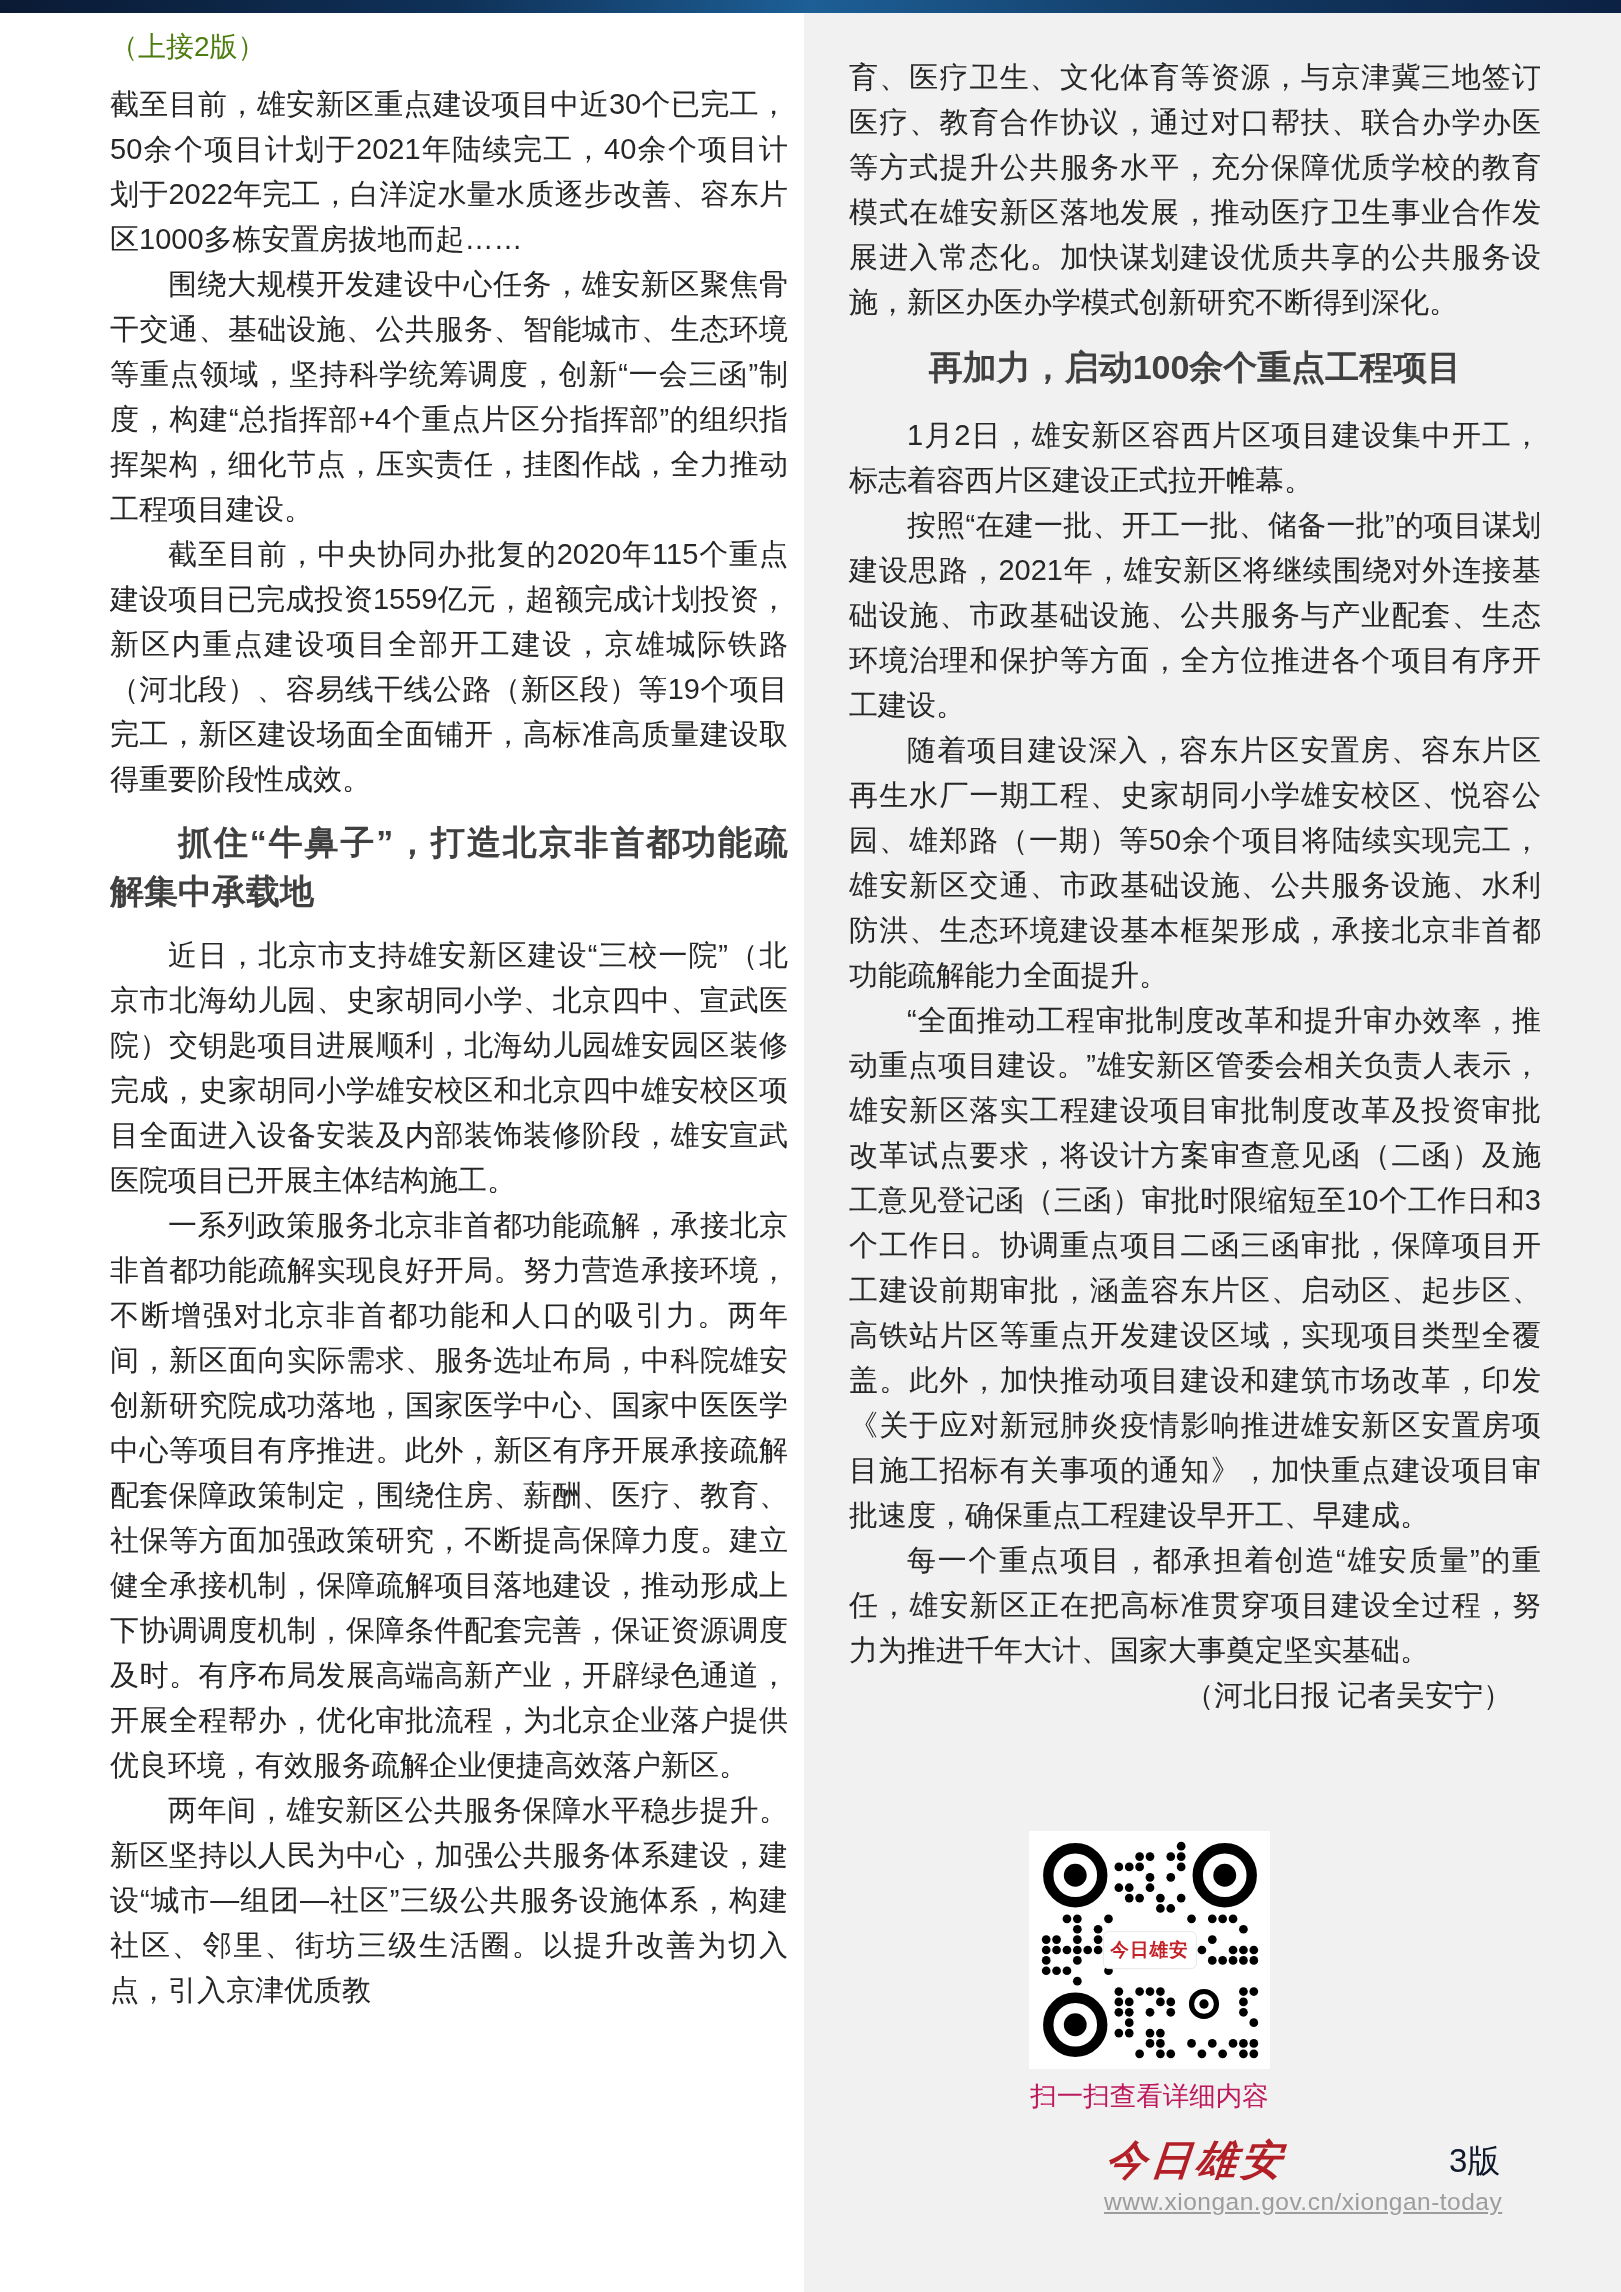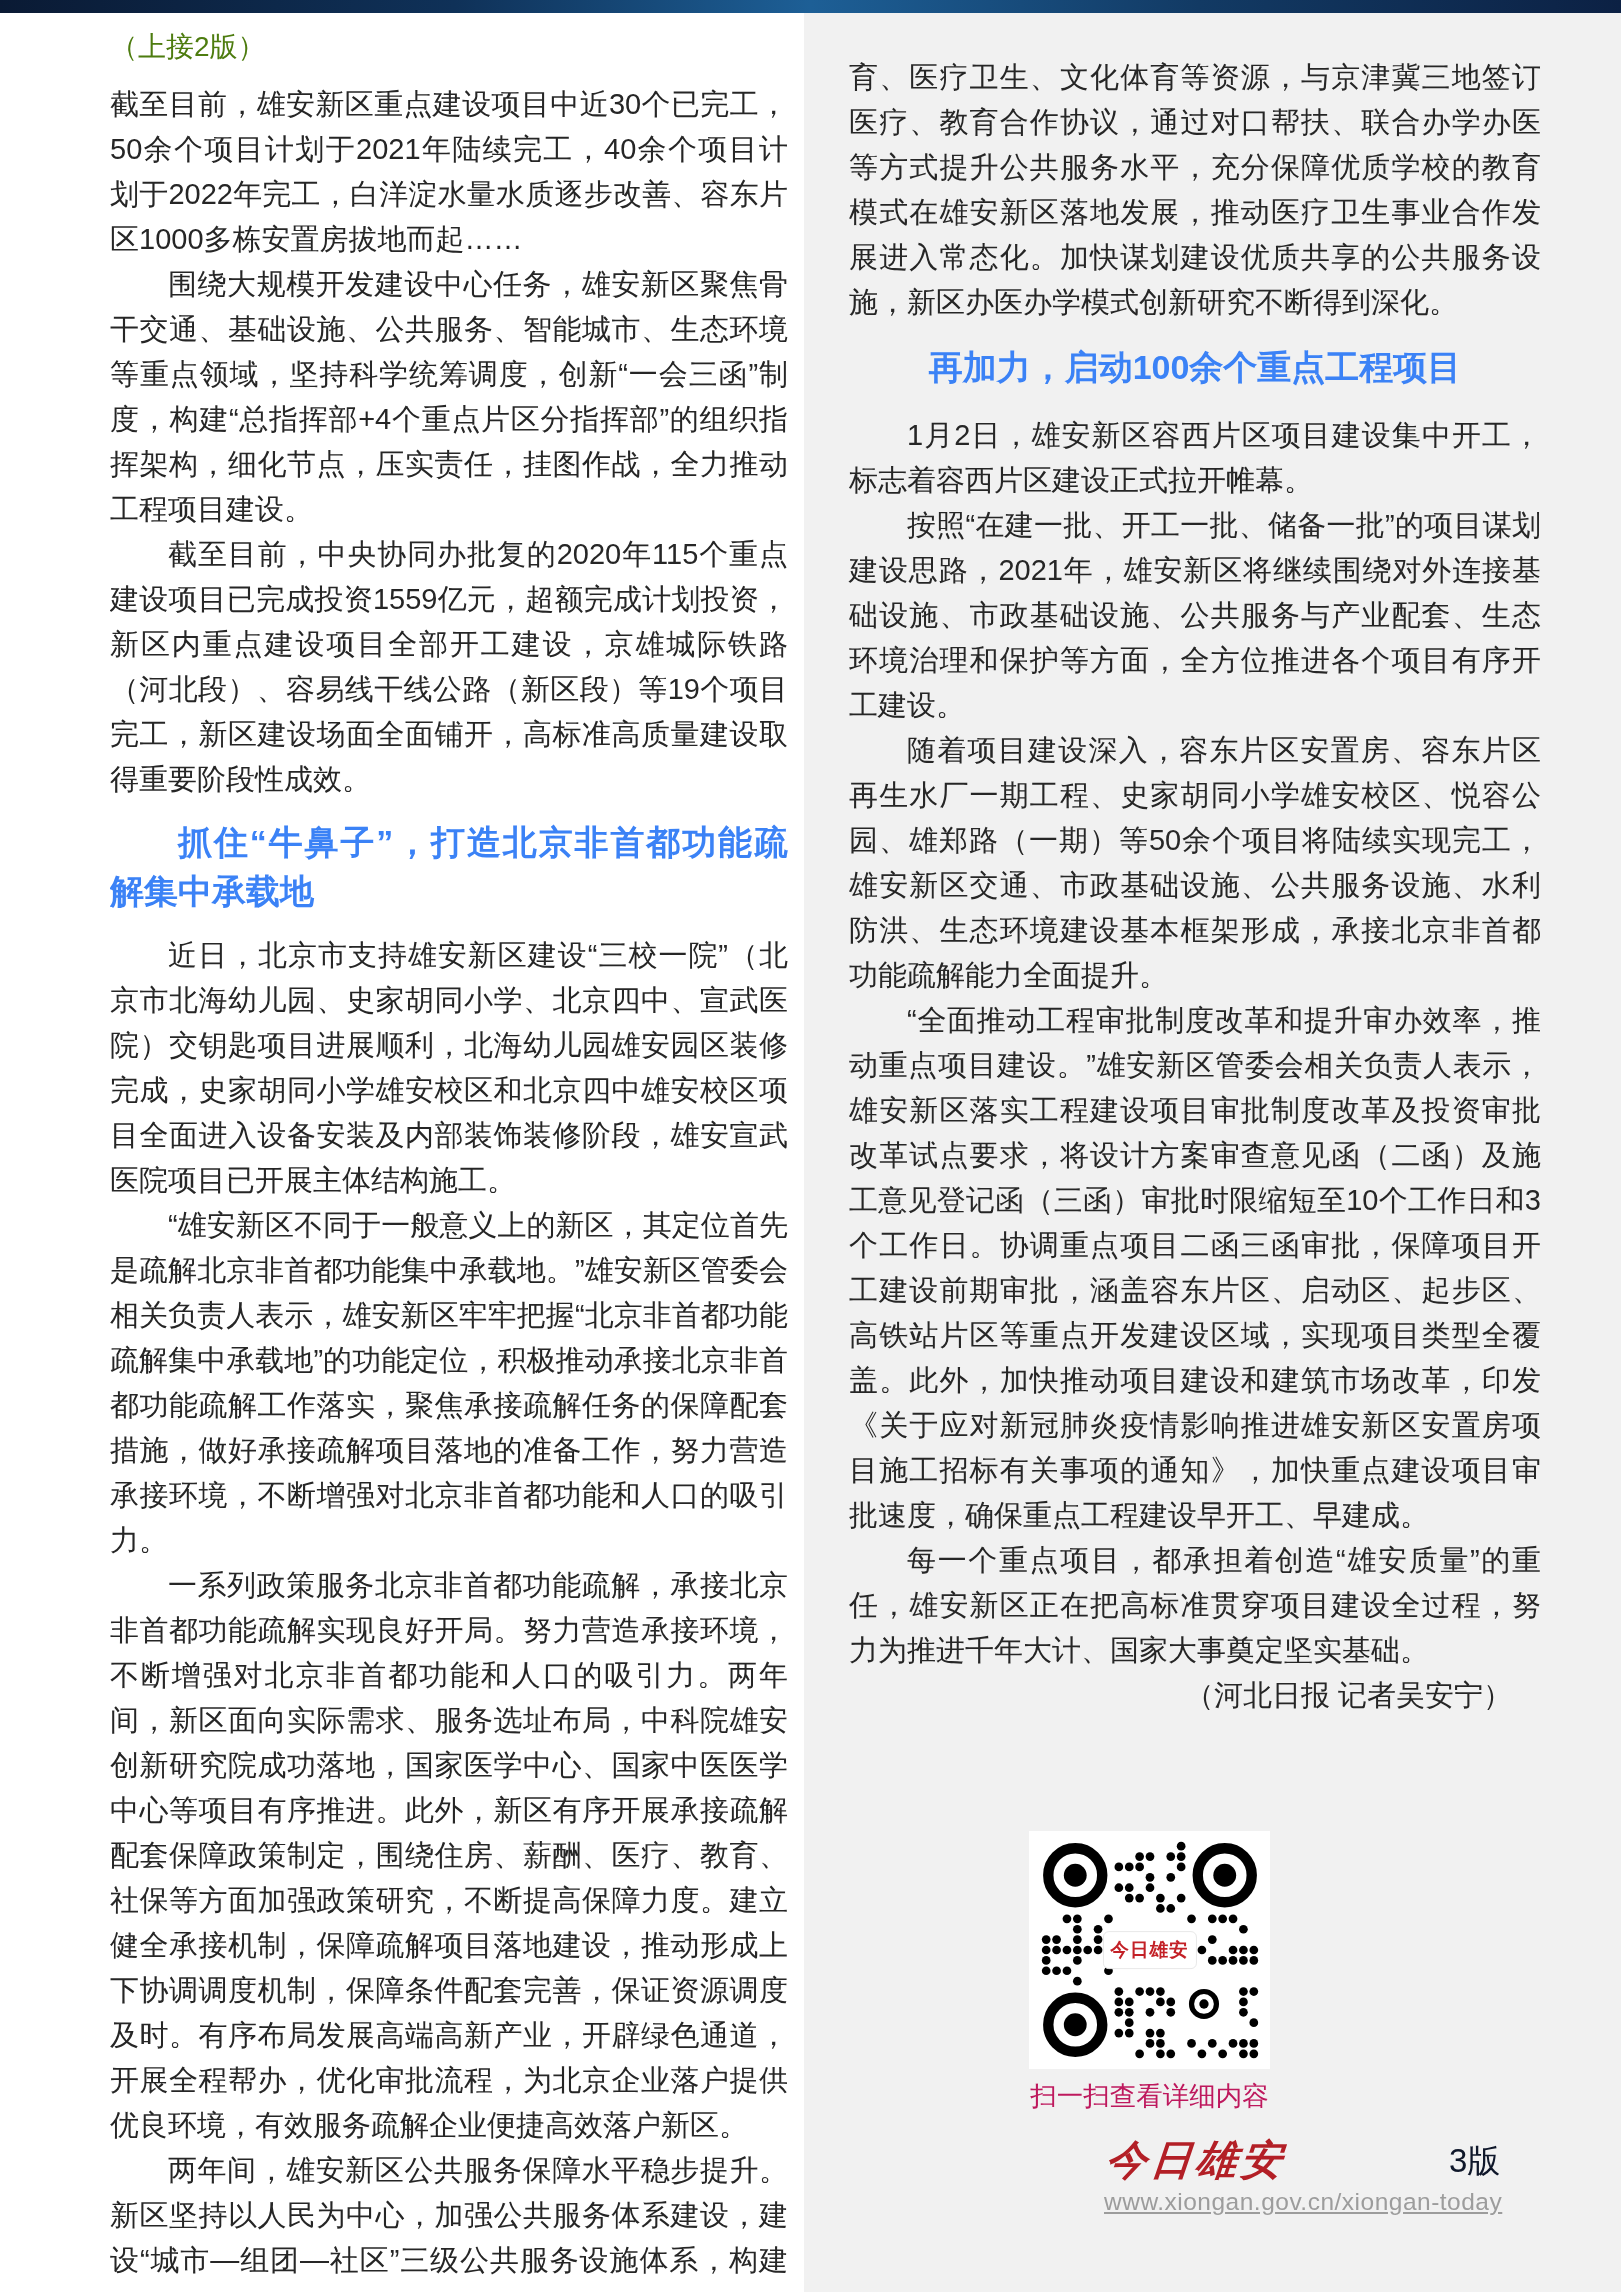--- a/index.html
+++ b/index.html
@@ -17,21 +17,21 @@
   }
   .col {
     position:absolute; color:#262626; font-size:29px; line-height:45px;
     text-align:justify;
   }
   .col-left  { left:110px; top:23.5px;  width:678px; height:2266px; overflow:hidden; }
   .col-right { left:836px; top:55px;  width:692px;margin-left:13px; }
   .col p { text-indent:2em; }
   .col p.flush { text-indent:0; }
   .note { font-size:28px; margin-bottom:13.7px; text-indent:0 !important; color:#4d7c0f; }
-  .headline { font-weight:bold; color:#3b82f6; font-size:34px; line-height:49px; }
+  .headline { font-weight:bold; color:#404040; font-size:34px; line-height:49px; }
   .hl-left  { margin:15.7px 0 17.6px; text-indent:2em; text-align:justify; }
   .hl-right { margin:17.6px 0 21.6px; text-align:center; }
   .byline { text-align:right; text-indent:0 !important; padding-right:29px; }
 
   .qr-box {
     position:absolute; left:1029px; top:1831px; width:241px; height:238px;
     background:#ffffff; display:flex; align-items:center; justify-content:center;
   }
   .qr-label {
     position:absolute; left:50%; top:50%; transform:translate(-50%,-50%);
@@ -57,21 +57,20 @@
   <div class="top-bar"></div>
   <div class="right-bg"></div>
 
   <div class="col col-left">
     <p class="note">（上接2版）</p>
     <p class="flush">截至目前，雄安新区重点建设项目中近30个已完工，50余个项目计划于2021年陆续完工，40余个项目计划于2022年完工，白洋淀水量水质逐步改善、容东片区1000多栋安置房拔地而起……</p>
     <p>围绕大规模开发建设中心任务，雄安新区聚焦骨干交通、基础设施、公共服务、智能城市、生态环境等重点领域，坚持科学统筹调度，创新“一会三函”制度，构建“总指挥部+4个重点片区分指挥部”的组织指挥架构，细化节点，压实责任，挂图作战，全力推动工程项目建设。</p>
     <p>截至目前，中央协同办批复的2020年115个重点建设项目已完成投资1559亿元，超额完成计划投资，新区内重点建设项目全部开工建设，京雄城际铁路（河北段）、容易线干线公路（新区段）等19个项目完工，新区建设场面全面铺开，高标准高质量建设取得重要阶段性成效。</p>
     <h2 class="headline hl-left">抓住“牛鼻子”，打造北京非首都功能疏解集中承载地</h2>
     <p>近日，北京市支持雄安新区建设“三校一院”（北京市北海幼儿园、史家胡同小学、北京四中、宣武医院）交钥匙项目进展顺利，北海幼儿园雄安园区装修完成，史家胡同小学雄安校区和北京四中雄安校区项目全面进入设备安装及内部装饰装修阶段，雄安宣武医院项目已开展主体结构施工。</p>
-    <p>“雄安新区不同于一般意义上的新区，其定位首先是疏解北京非首都功能集中承载地。”雄安新区管委会相关负责人表示，雄安新区牢牢把握“北京非首都功能疏解集中承载地”的功能定位，积极推动承接北京非首都功能疏解工作落实，聚焦承接疏解任务的保障配套措施，做好承接疏解项目落地的准备工作，努力营造承接环境，不断增强对北京非首都功能和人口的吸引力。</p>
     <p>一系列政策服务北京非首都功能疏解，承接北京非首都功能疏解实现良好开局。努力营造承接环境，不断增强对北京非首都功能和人口的吸引力。两年间，新区面向实际需求、服务选址布局，中科院雄安创新研究院成功落地，国家医学中心、国家中医医学中心等项目有序推进。此外，新区有序开展承接疏解配套保障政策制定，围绕住房、薪酬、医疗、教育、社保等方面加强政策研究，不断提高保障力度。建立健全承接机制，保障疏解项目落地建设，推动形成上下协调调度机制，保障条件配套完善，保证资源调度及时。有序布局发展高端高新产业，开辟绿色通道，开展全程帮办，优化审批流程，为北京企业落户提供优良环境，有效服务疏解企业便捷高效落户新区。</p>
     <p>两年间，雄安新区公共服务保障水平稳步提升。新区坚持以人民为中心，加强公共服务体系建设，建设“城市—组团—社区”三级公共服务设施体系，构建社区、邻里、街坊三级生活圈。以提升改善为切入点，引入京津优质教</p>
   </div>
 
   <div class="col col-right">
     <p class="flush">育、医疗卫生、文化体育等资源，与京津冀三地签订医疗、教育合作协议，通过对口帮扶、联合办学办医等方式提升公共服务水平，充分保障优质学校的教育模式在雄安新区落地发展，推动医疗卫生事业合作发展进入常态化。加快谋划建设优质共享的公共服务设施，新区办医办学模式创新研究不断得到深化。</p>
     <h2 class="headline hl-right">再加力，启动100余个重点工程项目</h2>
     <p>1月2日，雄安新区容西片区项目建设集中开工，标志着容西片区建设正式拉开帷幕。</p>
     <p>按照“在建一批、开工一批、储备一批”的项目谋划建设思路，2021年，雄安新区将继续围绕对外连接基础设施、市政基础设施、公共服务与产业配套、生态环境治理和保护等方面，全方位推进各个项目有序开工建设。</p>
     <p>随着项目建设深入，容东片区安置房、容东片区再生水厂一期工程、史家胡同小学雄安校区、悦容公园、雄郑路（一期）等50余个项目将陆续实现完工，雄安新区交通、市政基础设施、公共服务设施、水利防洪、生态环境建设基本框架形成，承接北京非首都功能疏解能力全面提升。</p>

